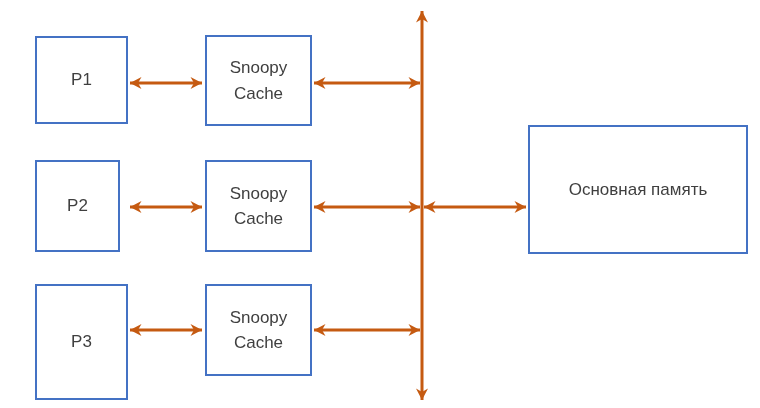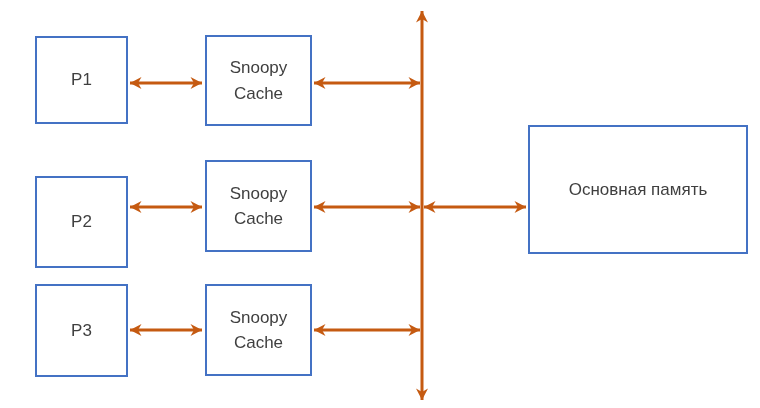--- a/index.html
+++ b/index.html
@@ -24,22 +24,22 @@
     align-items: center;
     justify-content: center;
     text-align: center;
     color: #3F3F3F;
     font-size: 17px;
     line-height: 1.5;
     z-index: 2;
   }
   .box .lbl { display: block; }
   #p1 { left: 35px;  top: 36px;  width: 93px;  height: 88px; }
-  #p2 { left: 35px;  top: 160px; width: 93px;  height: 92px; margin-top: 16px; }
-  #p3 { left: 35px;  top: 284px; width: 93px;  height: 93px; }
+  #p2 { left: 35px;  top: 160px; width: 85px;  height: 92px; }
+  #p3 { left: 35px;  top: 284px; width: 93px;  height: 116px; }
   #c1 { left: 205px; top: 35px;  width: 107px; height: 91px; }
   #c2 { left: 205px; top: 160px; width: 107px; height: 92px; }
   #c3 { left: 205px; top: 284px; width: 107px; height: 92px; }
   #c1 .lbl, #c2 .lbl, #c3 .lbl { width: 80px; }
   #mem { left: 528px; top: 125px; width: 220px; height: 129px; }
   #wires {
     position: absolute;
     left: 0; top: 0;
     width: 760px;
     height: 408px;

